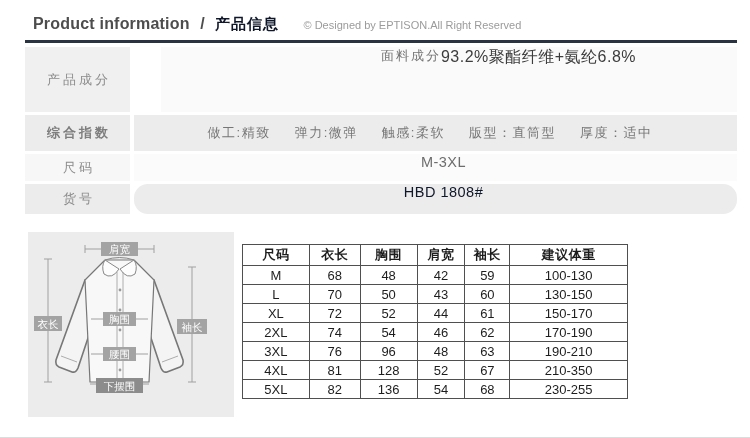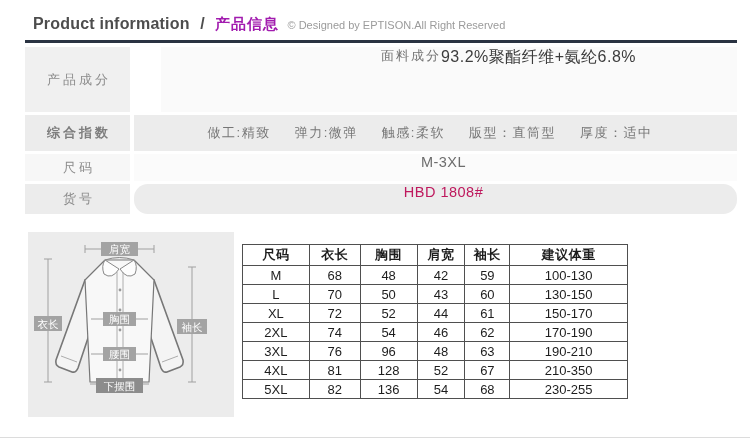--- a/index.html
+++ b/index.html
@@ -6,22 +6,22 @@
   html,body { background:#fff; }
   body {
     font-family: "Liberation Sans", "DejaVu Sans", sans-serif;
     width:750px; height:438px; position:relative; overflow:hidden;
     color:#444;
   }
   
   .hdr { padding:15px 0 0 33px; white-space:nowrap; }
   .hdr .en { font-size:16px; font-weight:700; color:#4d4d4d; letter-spacing:.2px; }
   .hdr .sep { font-size:16px; font-weight:700; color:#4d4d4d; margin:0 6px; }
-  .hdr .zh { font-size:15px; font-weight:700; color:#a21caf; letter-spacing:1px; }
-  .hdr .copy { font-size:11px; color:#9b9b9b; margin-left:4px; }
+  .hdr .zh { font-size:15px; font-weight:700; color:#0f172a; letter-spacing:1px; }
+  .hdr .copy { font-size:11px; color:#9b9b9b; margin-left:20px; }
   .rule { margin:6px 0 0 25px; width:712px; height:3px; background:#2a3342; }
 
   
   .rows { margin:4px 0 0 25px; width:712px; }
   .irow { display:flex; margin-bottom:3px; }
   .lab {
     width:105px; flex:0 0 105px; margin-right:4px;
     display:flex; align-items:center; justify-content:center;
     font-size:13px; color:#8b8b8b; letter-spacing:3px; text-indent:3px;
   }
@@ -37,21 +37,21 @@
   .r2 .lab { background:#ececec; font-weight:700; color:#7e7e7e; }
   .r2 .cnt { background:#ececec; padding-left:13px; flex-direction:row; align-items:center; }
   .r2 .cnt span { font-size:13px; color:#767676; letter-spacing:1.5px; margin-right:24px; }
 
   .r3 { height:27px; }
   .r3 .lab { background:#f7f7f7; }
   .r3 .cnt { background:#fbfbfb; padding-left:16px; font-size:14.5px; color:#6d6d6d; letter-spacing:.5px; }
 
   .r4 { height:30px; }
   .r4 .lab { background:#ececec; }
-  .r4 .cnt { background:#ececec; padding-left:16px; font-size:14.5px; color:#be185d; letter-spacing:.5px;border-radius:14px; }
+  .r4 .cnt { background:#ececec; padding-left:16px; font-size:14.5px; color:#0f172a; letter-spacing:.5px;border-radius:14px; }
 
   .r5 { height:200px; }
   .r5 .lab { background:#f0f0f0; letter-spacing:2px; text-indent:2px; }
   .r5 .cnt { background:#ffffff; position:relative; }
 
   
   .diagram { position:absolute; left:3px; top:15px; width:206px; height:185px; background:#ececec; }
 
   
   table.sizes {

